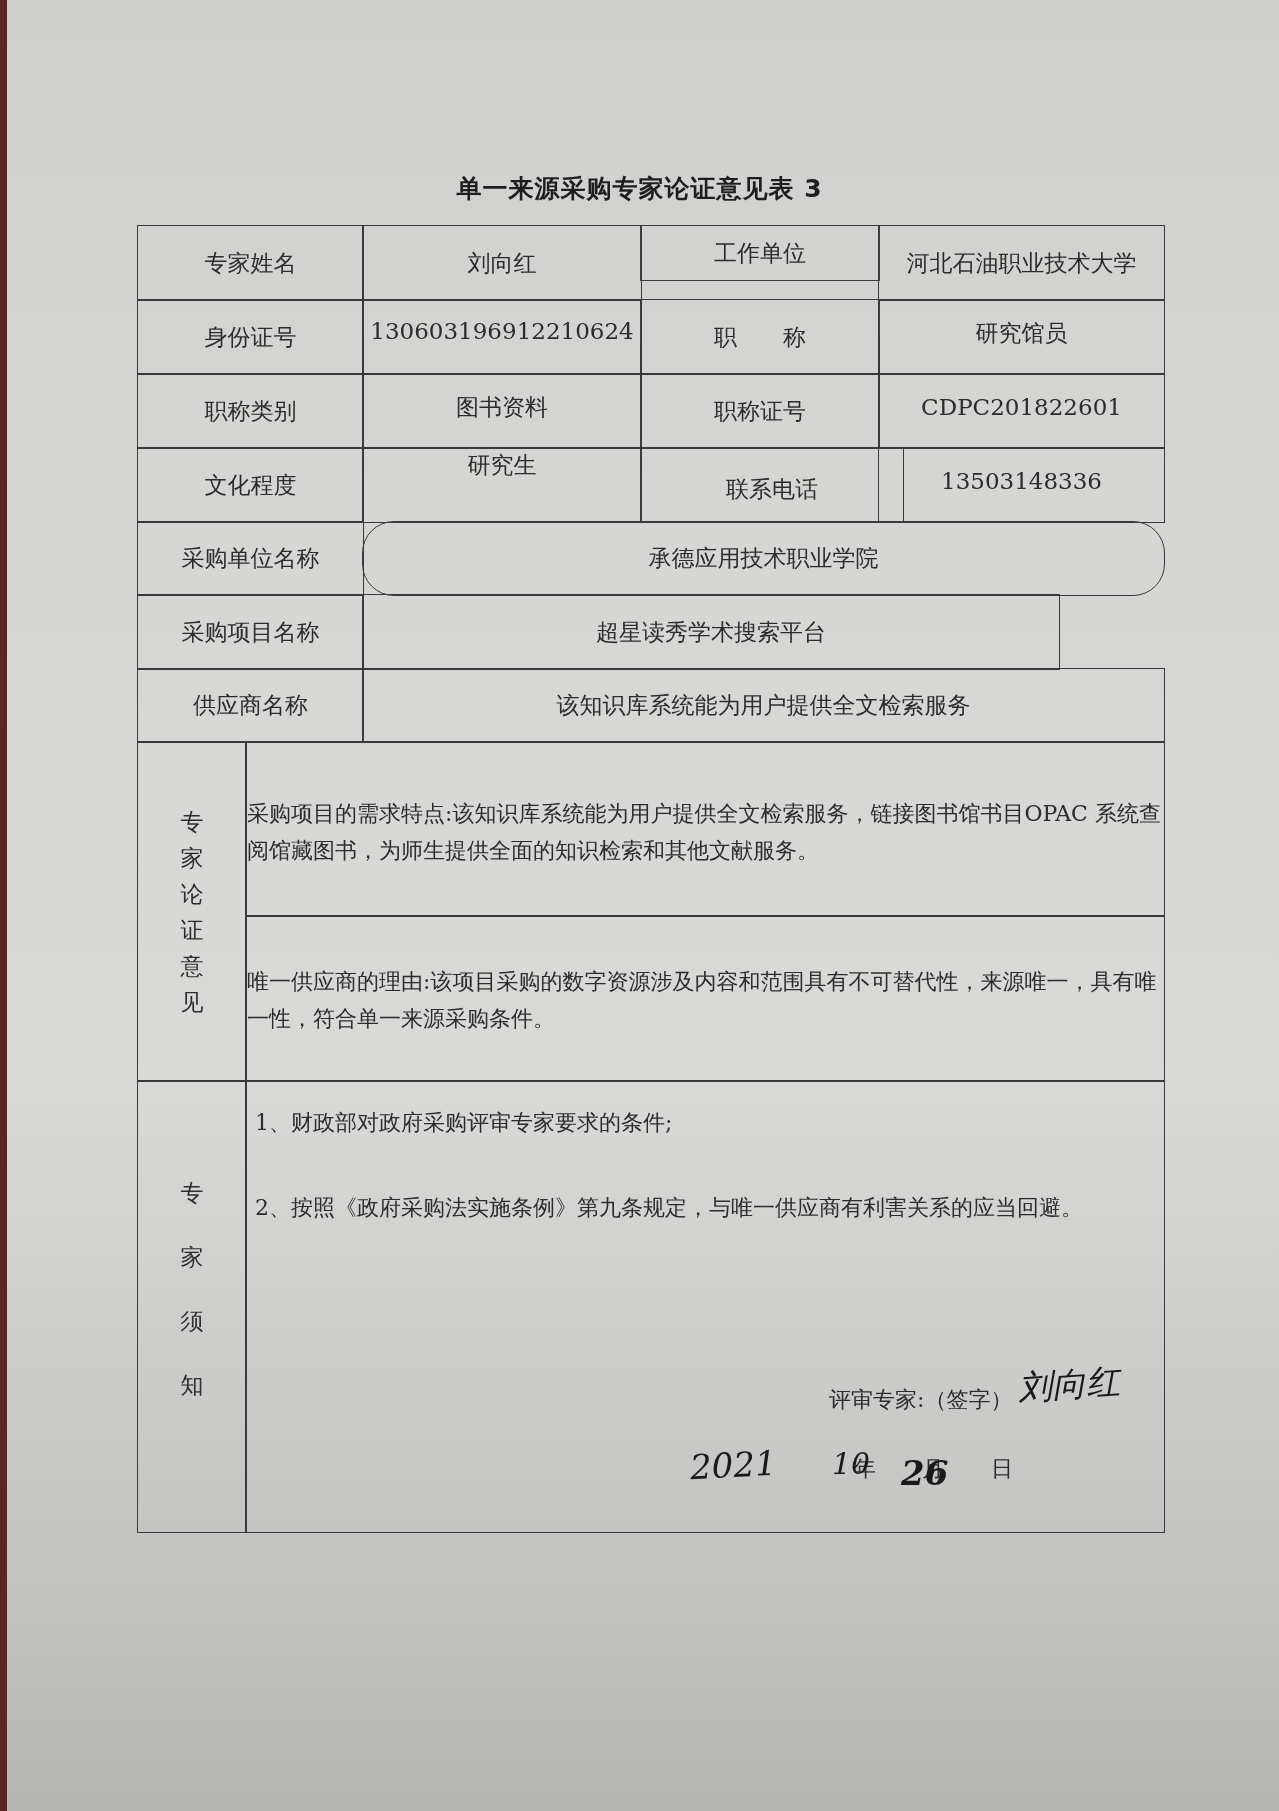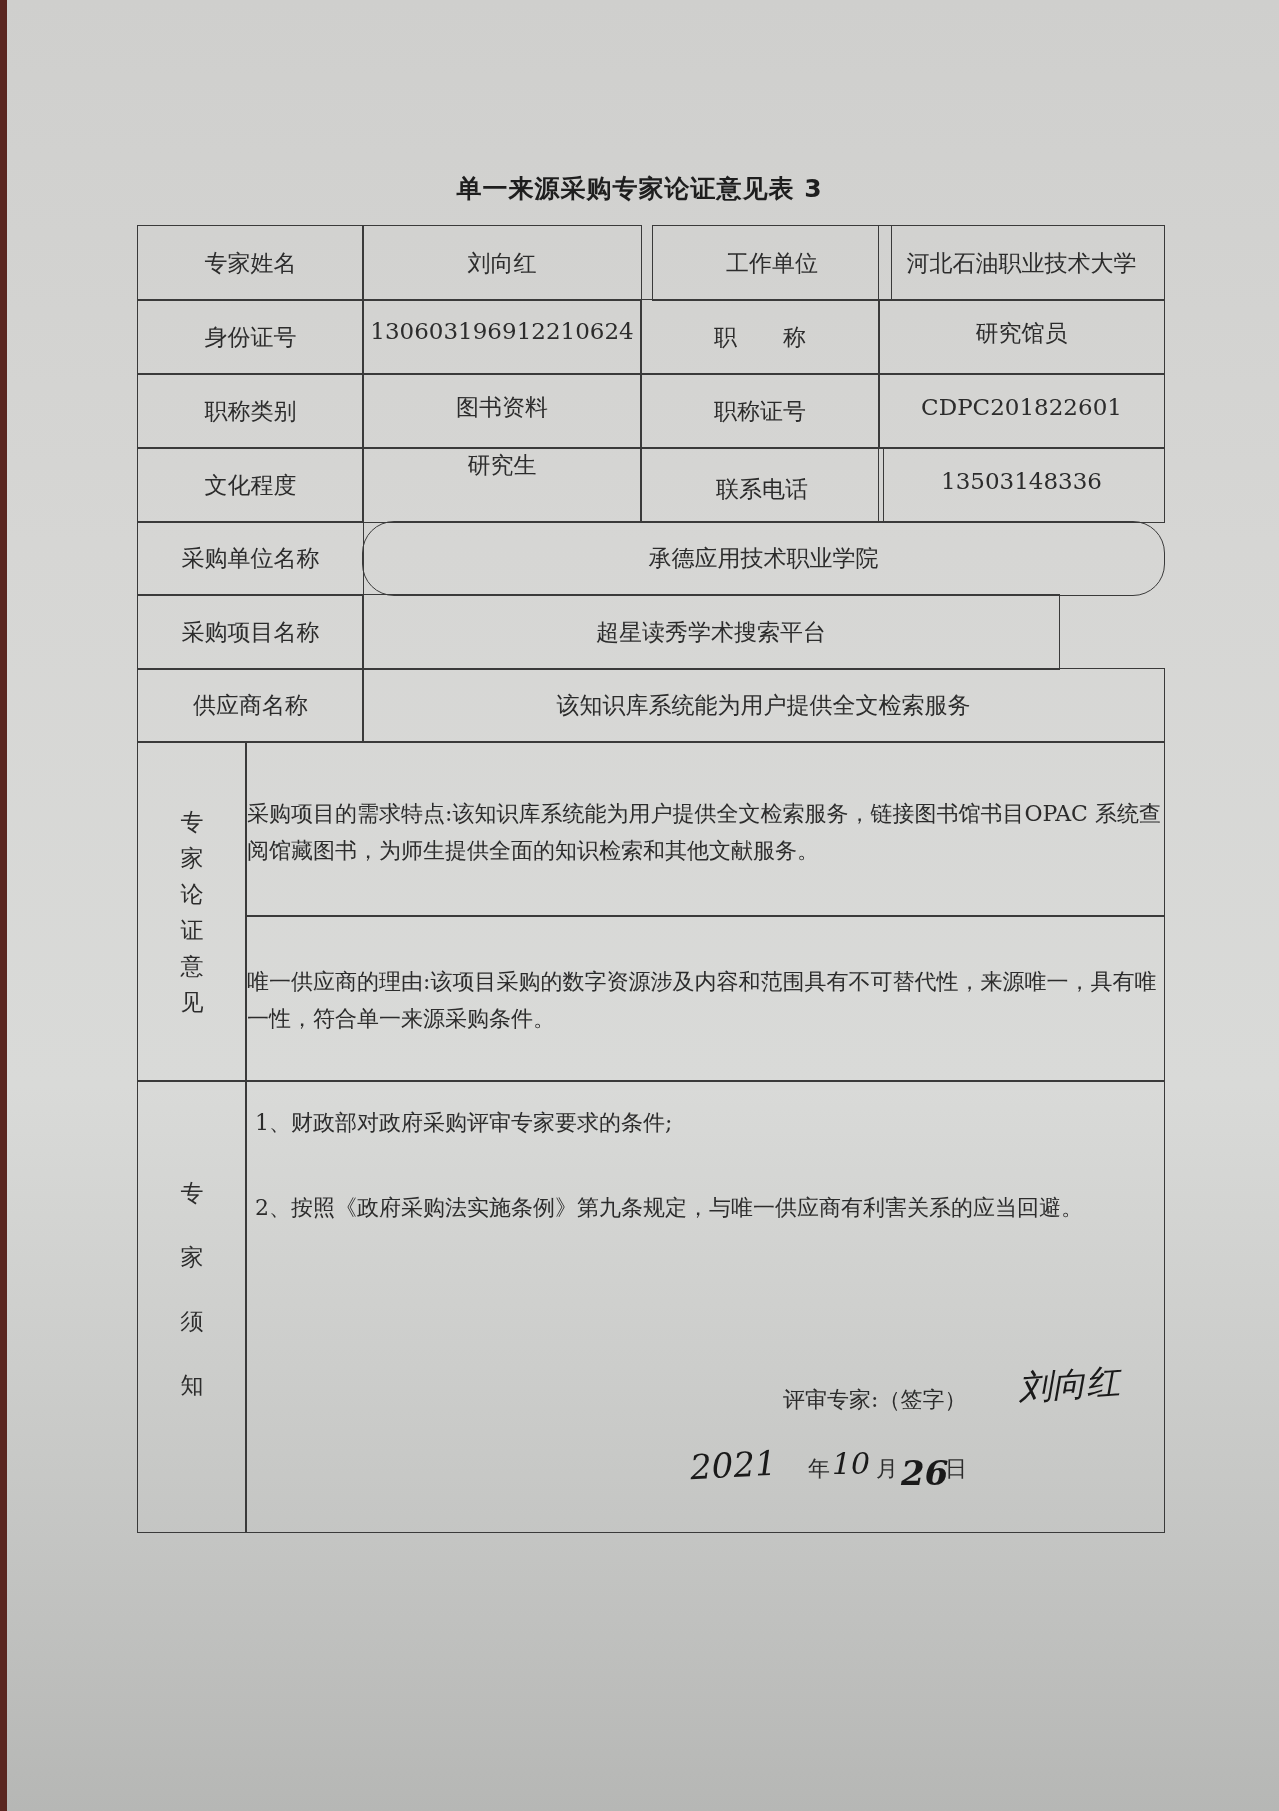--- a/index.html
+++ b/index.html
@@ -21,53 +21,53 @@
     font-size:23px; color:#2c2c2c;
   }
   .label-col {
     flex-direction:column; justify-content:center;
   }
   .vchar { display:block; font-size:23px; line-height:36px; }
   .vchar.spaced { line-height:64px; }
   .para {
     position:absolute; font-size:22px; line-height:37px; color:#2c2c2c; text-align:left;
   }
-  .sig-label { position:absolute; font-size:22px; color:#2c2c2c; }
+  .sig-label { position:absolute; font-size:22px; color:#2c2c2c;margin-left:46px; }
   .handwriting {
     position:absolute; font-family:"DejaVu Serif", serif; font-style:italic;
     color:#1a1a1a;
   }
 </style>
 </head>
 <body>
 
 <div class="edge"></div>
 
 <div class="title">单一来源采购专家论证意见表 3</div>
 
 <div>
 
   <div class="cell" style="left:137px;top:225px;width:227px;height:76px;">专家姓名</div>
   <div class="cell" style="left:362px;top:225px;width:280px;height:76px;">刘向红</div>
-  <div class="cell" style="left:640px;top:225px;width:240px;height:76px;margin-left:12px;">工作单位</div>
+  <div class="cell" style="left:640px;top:225px;width:240px;height:56px;">工作单位</div>
   <div class="cell" style="left:878px;top:225px;width:287px;height:76px;">河北石油职业技术大学</div>
 
   <div class="cell" style="left:137px;top:299px;width:227px;height:76px;">身份证号</div>
   <div class="cell" style="left:362px;top:299px;width:280px;height:76px;align-items:flex-start;padding-top:18px;">130603196912210624</div>
   <div class="cell" style="left:640px;top:299px;width:240px;height:76px;white-space:pre;">职　　称</div>
   <div class="cell" style="left:878px;top:299px;width:287px;height:76px;align-items:flex-start;padding-top:18px;">研究馆员</div>
 
   <div class="cell" style="left:137px;top:373px;width:227px;height:76px;">职称类别</div>
   <div class="cell" style="left:362px;top:373px;width:280px;height:76px;align-items:flex-start;padding-top:18px;">图书资料</div>
   <div class="cell" style="left:640px;top:373px;width:240px;height:76px;">职称证号</div>
   <div class="cell" style="left:878px;top:373px;width:287px;height:76px;align-items:flex-start;padding-top:20px;">CDPC201822601</div>
 
   <div class="cell" style="left:137px;top:447px;width:227px;height:76px;">文化程度</div>
   <div class="cell" style="left:362px;top:447px;width:280px;height:76px;align-items:flex-start;padding-top:2px;">研究生</div>
-  <div class="cell" style="left:640px;top:447px;width:244px;height:76px;padding-top:8px;">联系电话</div>
+  <div class="cell" style="left:640px;top:447px;width:264px;height:76px;padding-top:8px;">联系电话</div>
   <div class="cell" style="left:878px;top:447px;width:287px;height:76px;align-items:flex-start;padding-top:20px;">13503148336</div>
 </div>
 
 <div>
   <div class="cell" style="left:137px;top:521px;width:227px;height:75px;">采购单位名称</div>
   <div class="cell" style="left:362px;top:521px;width:803px;height:75px;border-radius:32px;">承德应用技术职业学院</div>
   <div class="cell" style="left:137px;top:594px;width:227px;height:76px;">采购项目名称</div>
   <div class="cell" style="left:362px;top:594px;width:698px;height:76px;">超星读秀学术搜索平台</div>
   <div class="cell" style="left:137px;top:668px;width:227px;height:75px;">供应商名称</div>
   <div class="cell" style="left:362px;top:668px;width:803px;height:75px;">该知识库系统能为用户提供全文检索服务</div>

